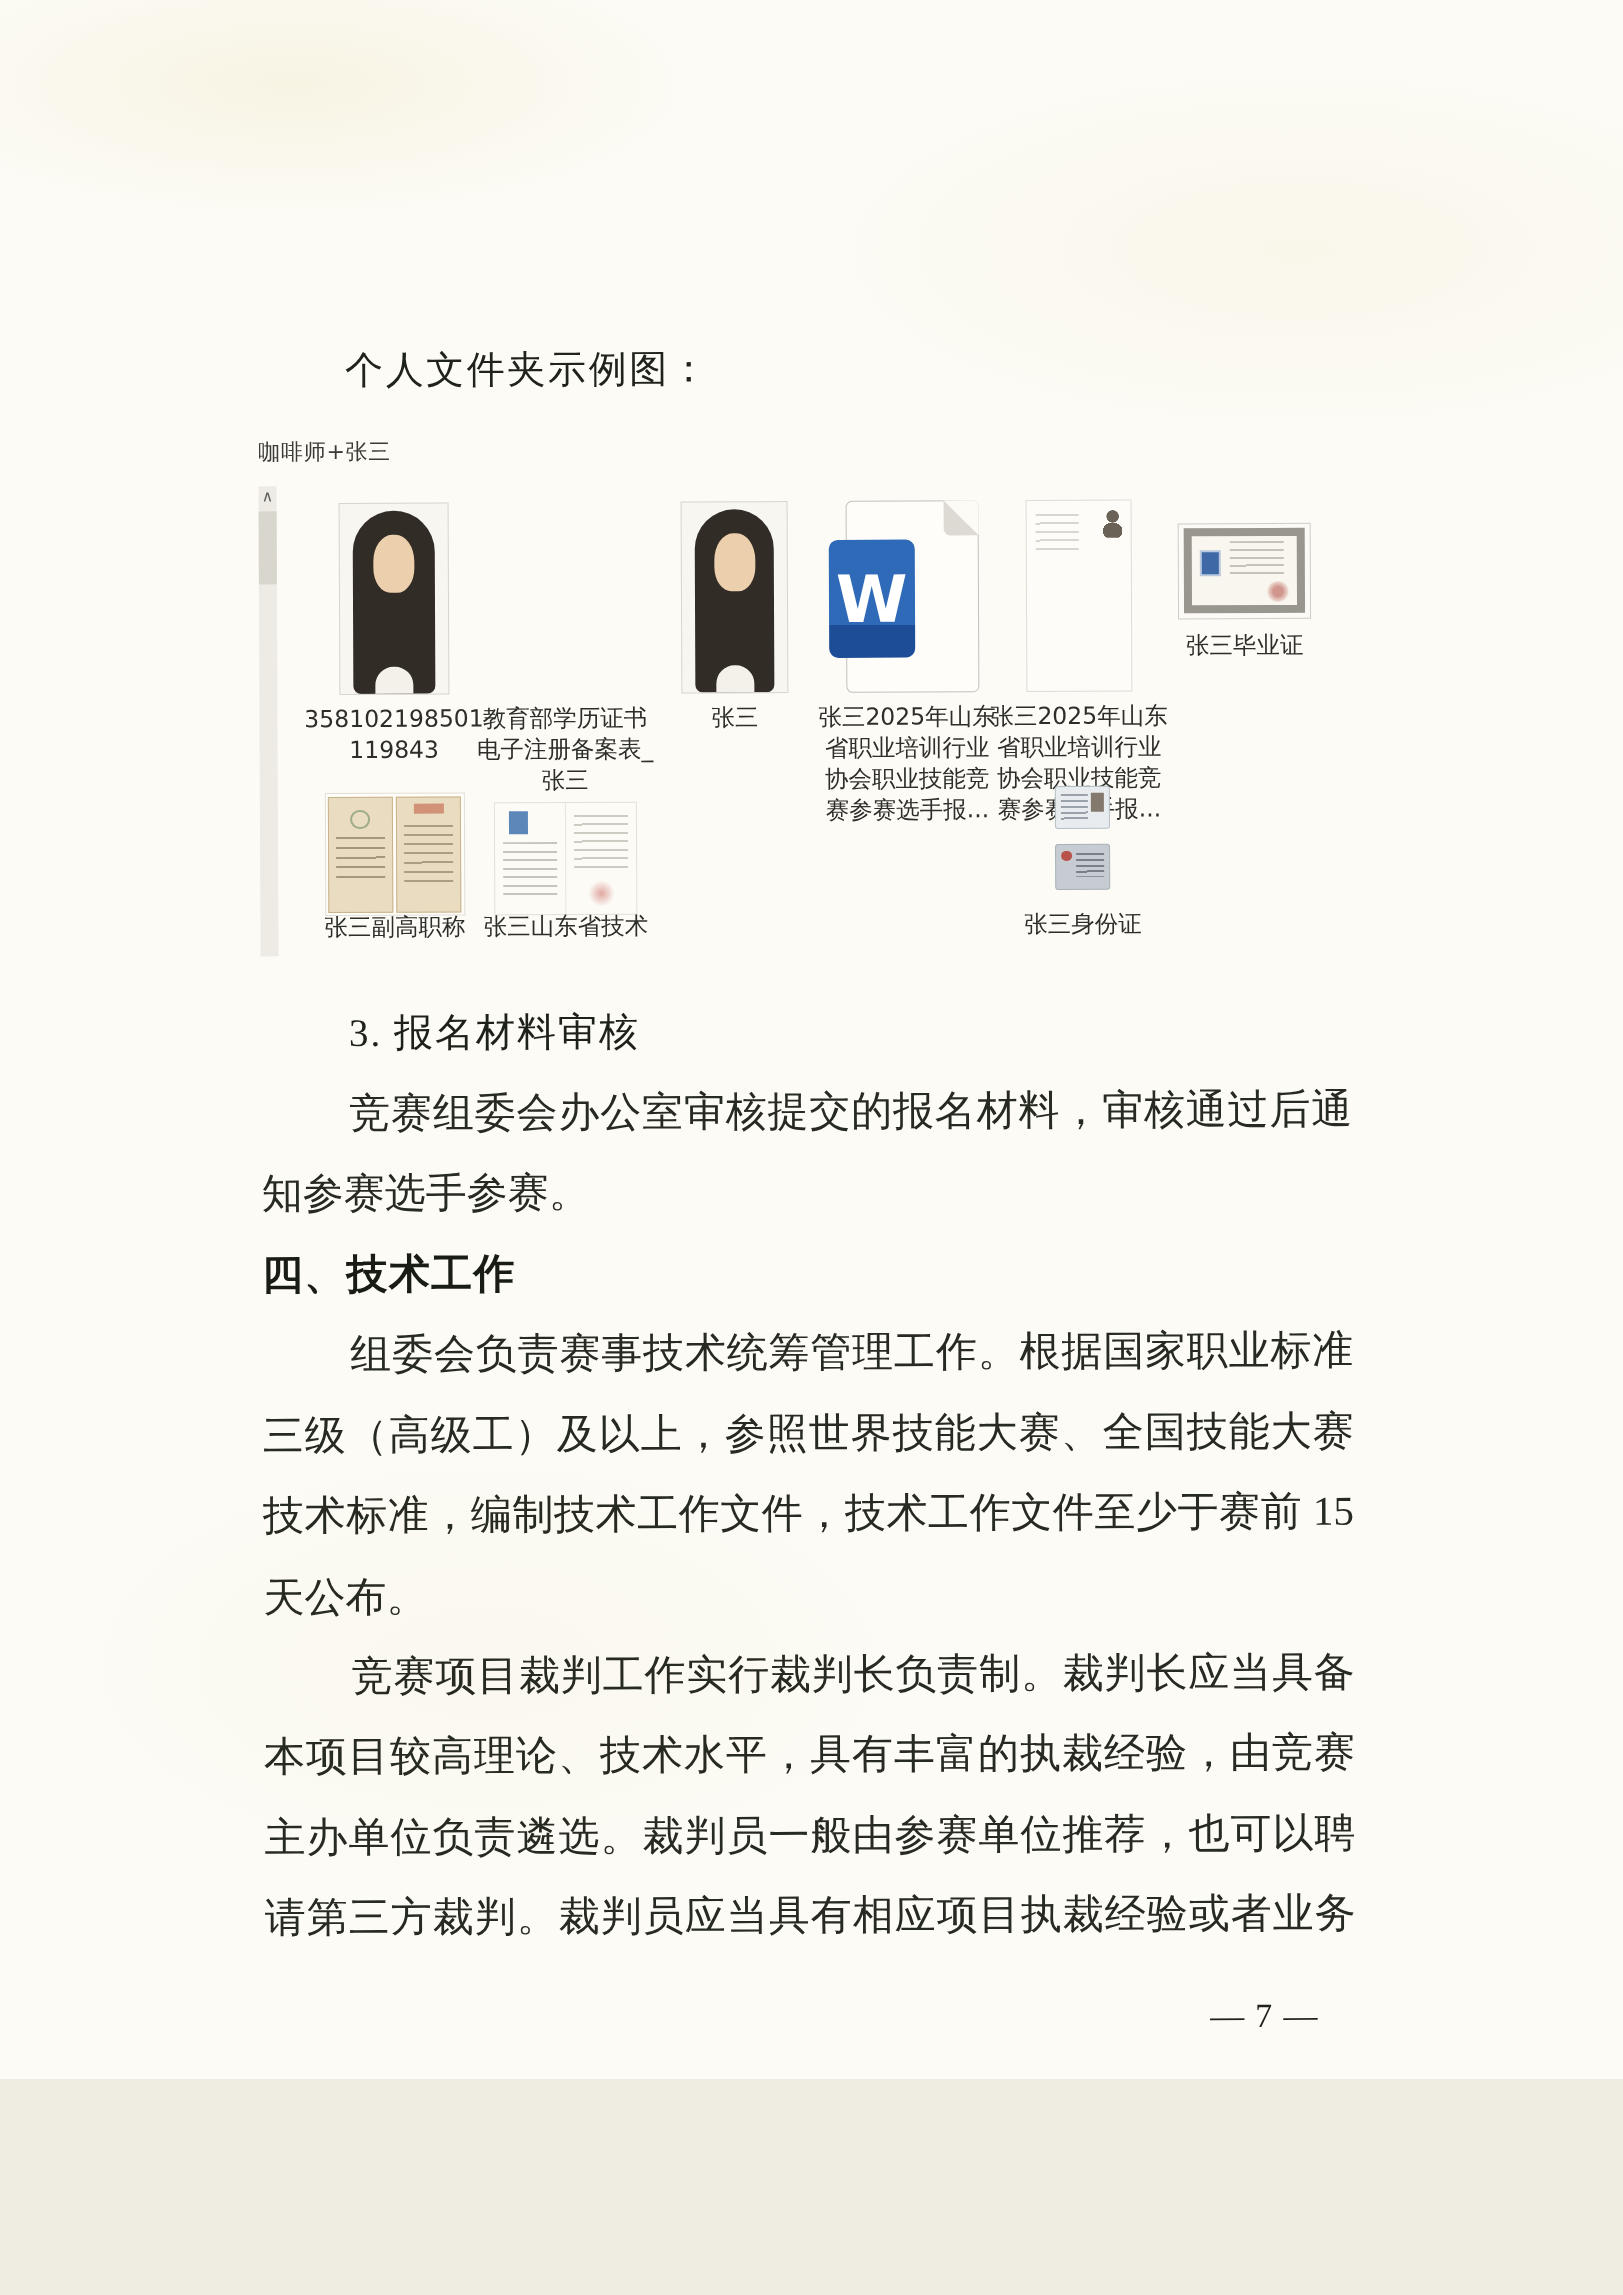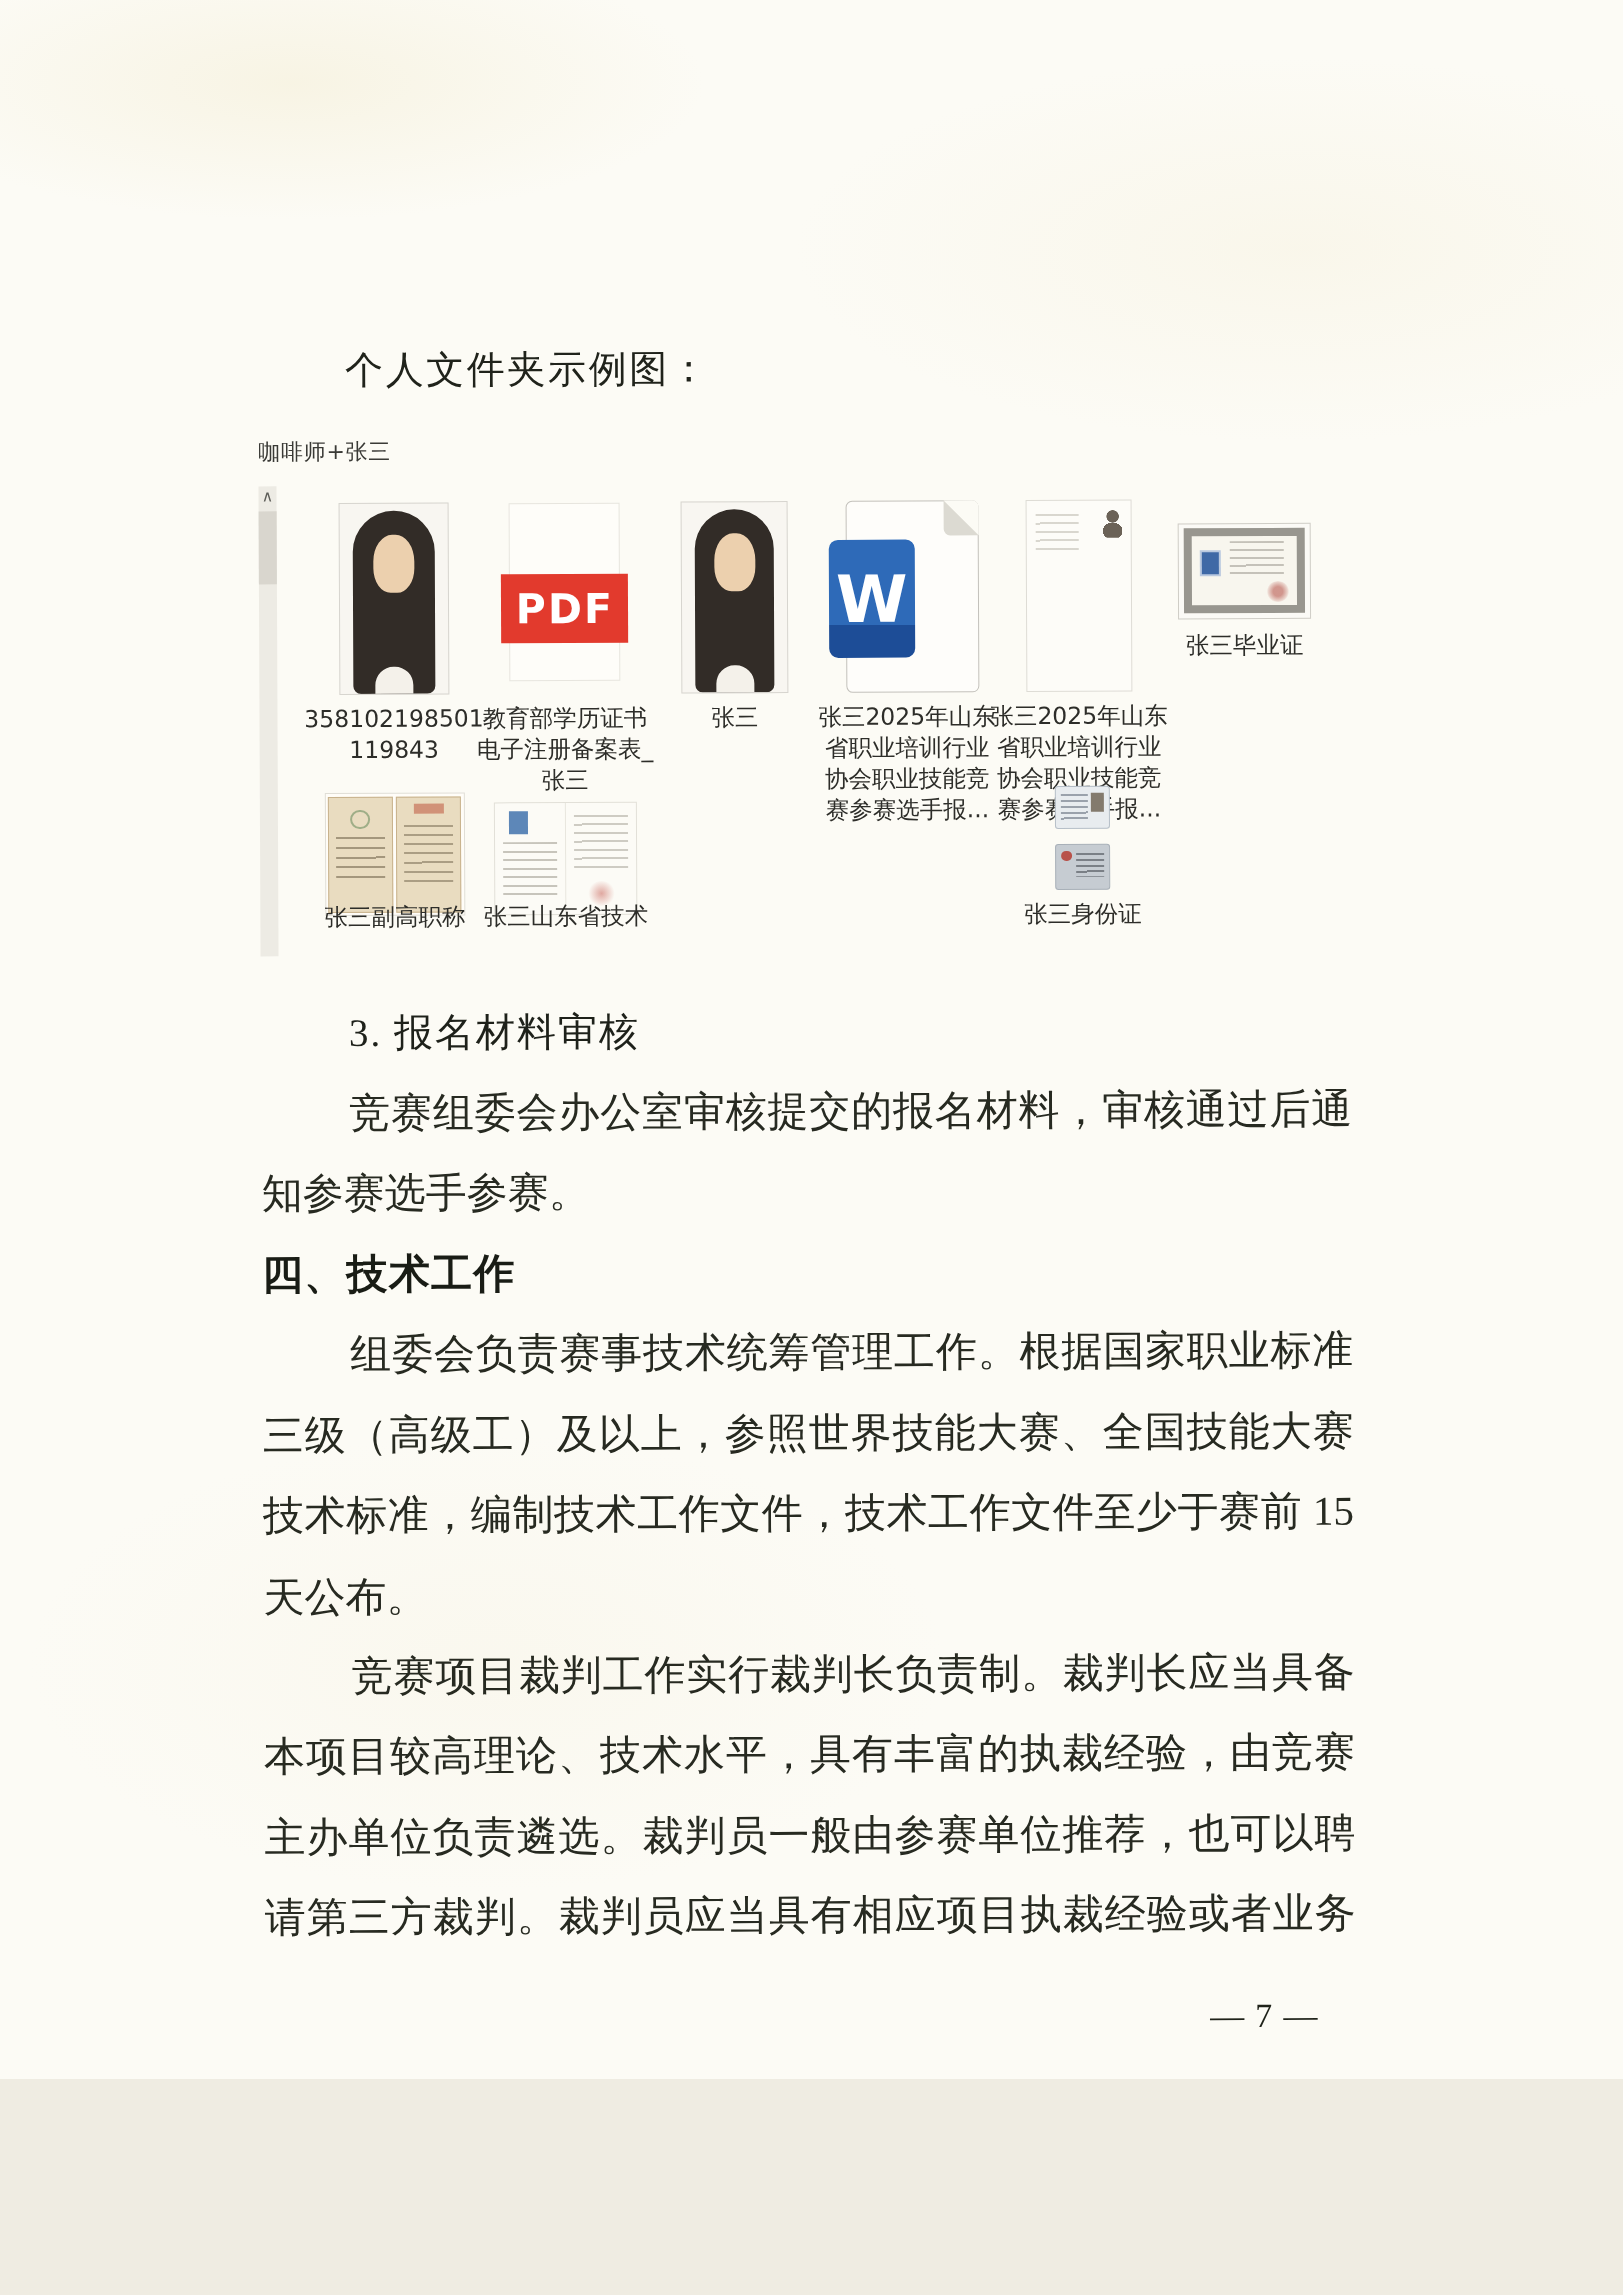--- a/index.html
+++ b/index.html
@@ -39,21 +39,21 @@
   .scrollbar { position:absolute; left:2px; top:56px; width:17.7px; height:470px; background:#edebe4; }
   .scroll-arrow { position:absolute; left:0; top:1.3px; width:17.7px; text-align:center; font-size:15.7px; color:#5d5d58; line-height:18.3px; }
   .scroll-thumb { position:absolute; left:0; top:25px; width:17.7px; height:73px; background:#d9d6ce; }
 
   .cell { position:absolute; width:163px; }
   .r1 { top:73px; height:366px; }
   .r2 { top:347px; height:216px; }
   .labels { position:absolute; left:-11.8px; right:-11.8px; text-align:center; font-size:23.5px; line-height:31px; color:#2d2d29; }
   .labels.lr1 { top:201px; }
   .labels.lr1.hi { top:131px;font-family:Liberation Serif, serif; }
-  .labels.lr2 { top:125px; }
+  .labels.lr2 { top:135px; }
 
   
   .portrait { position:relative; margin:0 auto; background:#f8f6f1; border:1.3px solid #d7d5cf; box-sizing:border-box; overflow:hidden; }
   .p1 { width:110px; height:192px; }
   .p2 { width:107px; height:192px; }
   .portrait .hair { position:absolute; top:6.5px; left:13px; right:13px; bottom:0; background:#322c27; border-radius:41px 41px 7.8px 7.8px; }
   .portrait .face { position:absolute; top:31px; left:50%; transform:translateX(-50%); width:41px; height:58px; background:#ecd0ae; border-radius:46% 46% 42% 42%; }
   .portrait .shirt { position:absolute; bottom:0; left:50%; transform:translateX(-50%); width:38px; height:27.5px; background:#f4f1ea; border-radius:18.3px 18.3px 0 0; }
 
   
@@ -162,24 +162,20 @@
           <div class="face"></div>
           <div class="shirt"></div>
         </div>
         <div class="labels lr1">
           <div>358102198501</div>
           <div>119843</div>
         </div>
       </div>
 
       <div class="cell r1" style="left:226px;">
-        <div class="pdf-thumb">
-          <div class="pdf-page"></div>
-          <div class="pdf-badge">PDF</div>
-        </div>
         <div class="labels lr1">
           <div>教育部学历证书</div>
           <div>电子注册备案表_</div>
           <div>张三</div>
         </div>
       </div>
 
       <div class="cell r1" style="left:396px;">
         <div class="portrait p2">
           <div class="hair"></div>

